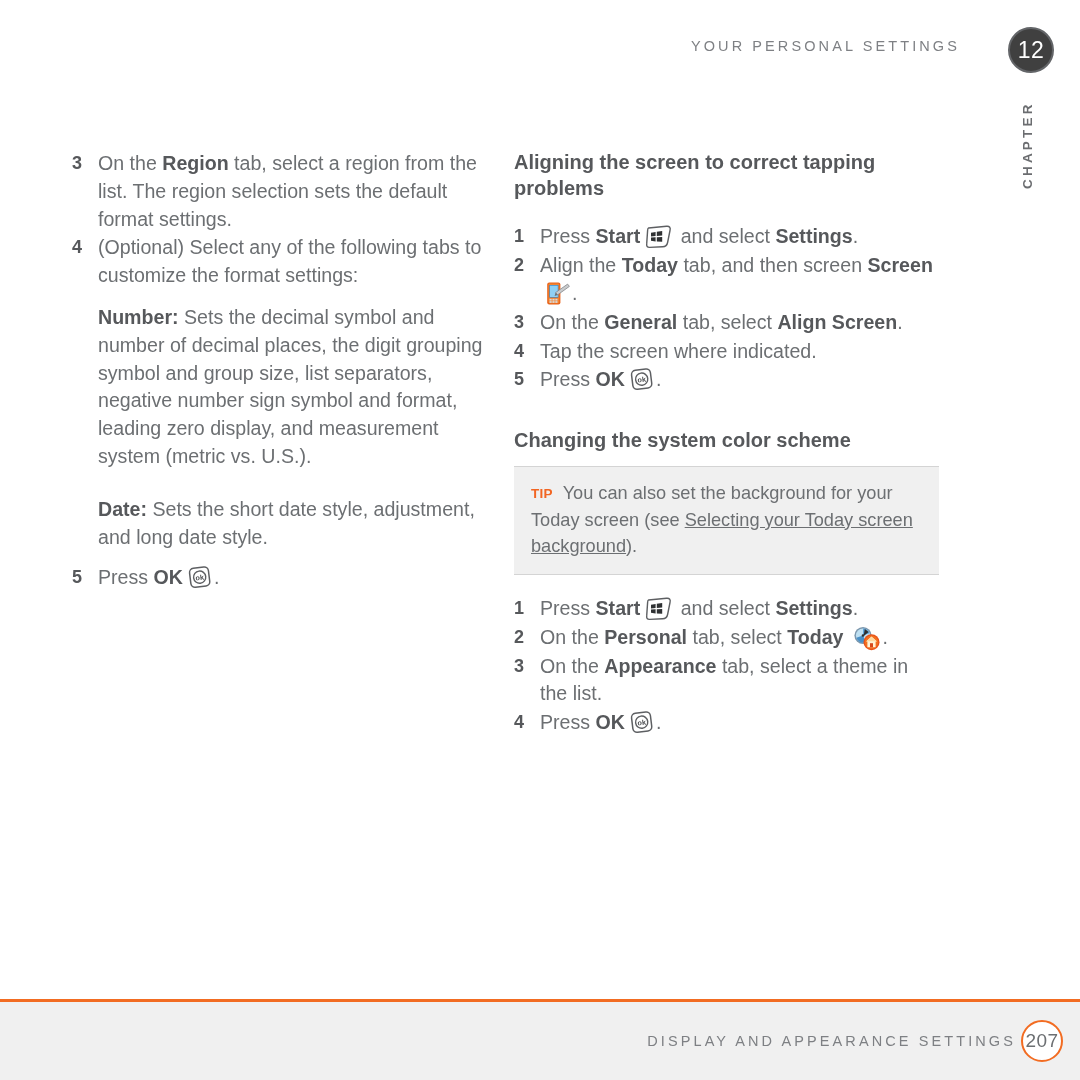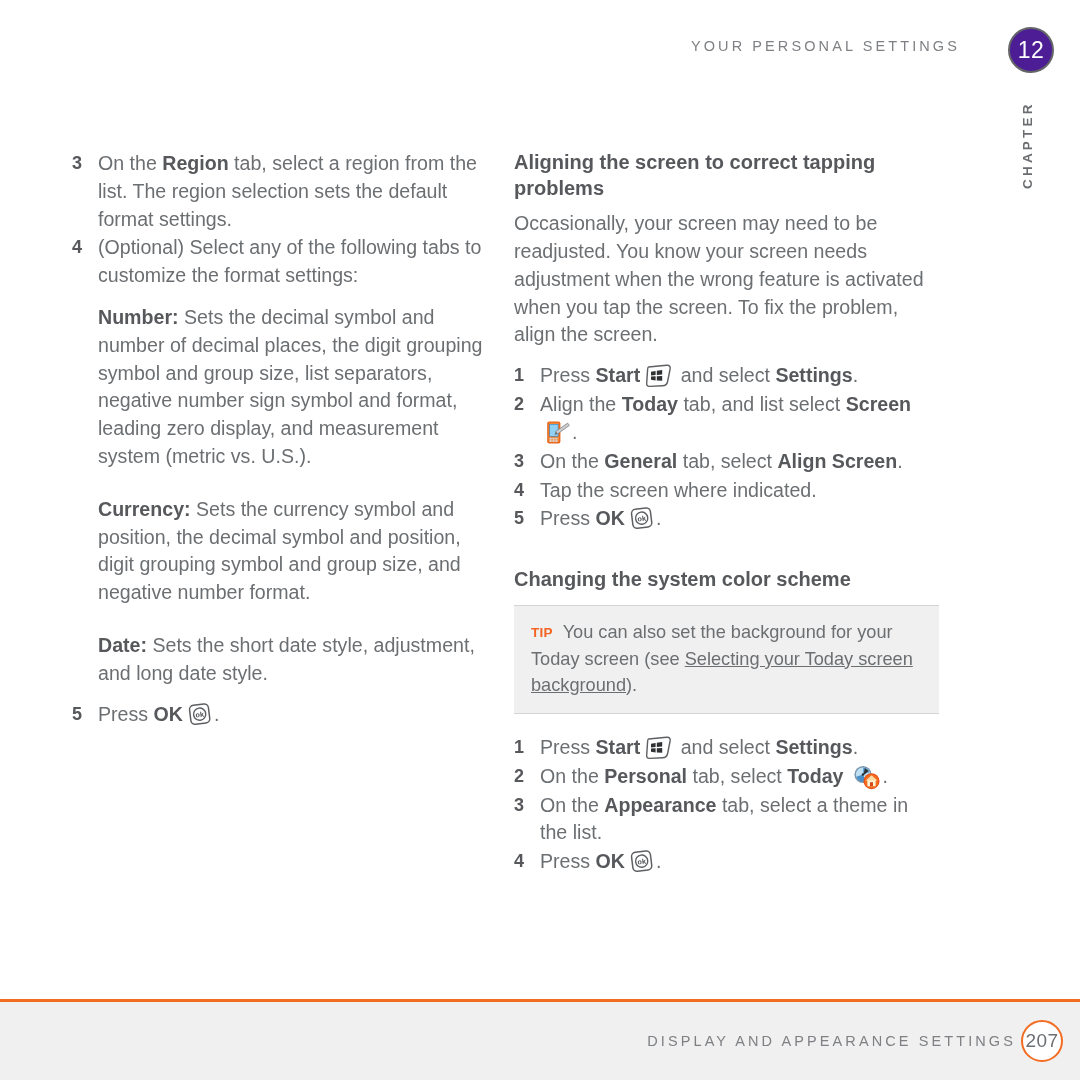--- a/index.html
+++ b/index.html
@@ -18,21 +18,21 @@
   .runhead{
     position:absolute;top:38px;right:120px;
     font-size:14.5px;letter-spacing:3.1px;
     color:#7e8084;text-transform:uppercase;
     white-space:nowrap;text-align:center;
     font-weight:400;
   }
   .chapter-badge{
     position:absolute;top:27px;left:1008px;
     width:46px;height:46px;border-radius:50%;
-    background:#4c1d95;border:2px solid #636568;
+    background:#404040;border:2px solid #636568;
     box-sizing:border-box;
     color:#ffffff;font-size:23px;font-weight:400;
     display:flex;align-items:center;justify-content:center;
     letter-spacing:0.5px;
   }
   .chapter-word{
     position:absolute;top:90px;left:1020px;
     width:22px;height:110px;
     font-size:13.5px;font-weight:bold;letter-spacing:3.2px;
     color:#6b6d70;
@@ -149,23 +149,20 @@
 
     <div class="step">
       <div class="num">4</div>
       <div class="txt body">(Optional) Select any of the following tabs to customize the format settings:</div>
     </div>
 
     <div class="sub first">
       <p class="body para"><b>Number:</b><span> Sets the decimal symbol and number of decimal places, the digit grouping symbol and group size, list separators, negative number sign symbol and format, leading zero display, and measurement system (metric vs. U.S.).</span></p>
     </div>
     <div class="sub">
-      <p class="body para"><b>Currency:</b><span> Sets the currency symbol and position, the decimal symbol and position, digit grouping symbol and group size, and negative number format.</span></p>
-    </div>
-    <div class="sub">
       <p class="body para"><b>Date:</b><span> Sets the short date style, adjustment, and long date style.</span></p>
     </div>
 
     <div class="gap-sm"></div>
 
     <div class="step">
       <div class="num">5</div>
       <div class="txt body"><span>Press </span><b>OK</b><span class="ico ico-ok"><svg viewBox="0 0 26 25">
               <g transform="rotate(-7 13 12.5)">
                 <rect x="3.2" y="2.6" width="19" height="19" rx="4.2" ry="4.2" fill="#ffffff" stroke="#5d5f62" stroke-width="1.5"></rect>
@@ -174,40 +171,39 @@
               </g>
             </svg></span><span>.</span></div>
     </div>
 
   </div>
 
   <div class="col col-right">
 
     <h2 class="h2">Aligning the screen to correct tapping problems</h2>
 
-    <p class="body para">Occasionally, your screen may need to be readjusted. You know your screen needs adjustment when the wrong feature is activated when you tap the screen. To fix the problem, align the screen.</p>
 
     <div class="gap-sm"></div>
 
     <div class="step">
       <div class="num">1</div>
       <div class="txt body"><span>Press </span><b>Start</b><span class="ico ico-start"><svg viewBox="0 0 28 25">
               <path d="M3.5 4.0 L21.5 2.3 C24.6 2.0 25.8 3.6 25.0 6.5 L22.6 18.5 C22.1 21.2 20.6 22.6 17.6 22.8 L4.6 23.4 C2.3 23.5 1.4 22.2 1.7 19.9 L2.6 6.6 C2.7 5.0 2.9 4.1 3.5 4.0 Z" fill="#ffffff" stroke="#5d5f62" stroke-width="1.4" stroke-linejoin="round"></path>
               <g fill="#2f3133" transform="translate(5.6,6.6)">
                 <path d="M0.4 2.2 L5.0 1.4 L5.0 5.5 L0.4 5.9 Z"></path>
                 <path d="M6.2 1.2 L11.6 0.3 L11.6 5.0 L6.2 5.4 Z"></path>
                 <path d="M0.4 7.0 L5.0 6.7 L5.0 10.8 L0.4 10.1 Z"></path>
                 <path d="M6.2 6.6 L11.6 6.3 L11.6 11.2 L6.2 10.9 Z"></path>
               </g>
             </svg></span><span> and select </span><b>Settings</b><span>.</span></div>
     </div>
 
     <div class="step">
       <div class="num">2</div>
-      <div class="txt body"><span>Align the </span><b>Today</b><span> tab, and list select </span><b>Screen</b><span class="ico ico-screen"><svg viewBox="0 0 26 28">
+      <div class="txt body"><span>Align the </span><b>Today</b><span> tab, and then screen </span><b>Screen</b><span class="ico ico-screen"><svg viewBox="0 0 26 28">
               <rect x="2.2" y="2.4" width="13.2" height="22" rx="2" ry="2" fill="#e8631b"></rect>
               <rect x="3.4" y="3.6" width="10.8" height="19.6" rx="1.4" ry="1.4" fill="#f4842f"></rect>
               <rect x="4.3" y="5.0" width="9.1" height="12.6" fill="#2f7fc4"></rect>
               <rect x="4.9" y="5.6" width="7.9" height="11.4" fill="#8fd0f4"></rect>
               <rect x="4.5" y="18.8" width="2.2" height="1.8" fill="#d8d8d8"></rect>
               <rect x="7.4" y="18.8" width="2.2" height="1.8" fill="#d8d8d8"></rect>
               <rect x="10.3" y="18.8" width="2.2" height="1.8" fill="#d8d8d8"></rect>
               <rect x="4.5" y="21.1" width="2.2" height="1.8" fill="#d8d8d8"></rect>
               <rect x="7.4" y="21.1" width="2.2" height="1.8" fill="#d8d8d8"></rect>
               <rect x="10.3" y="21.1" width="2.2" height="1.8" fill="#d8d8d8"></rect>

